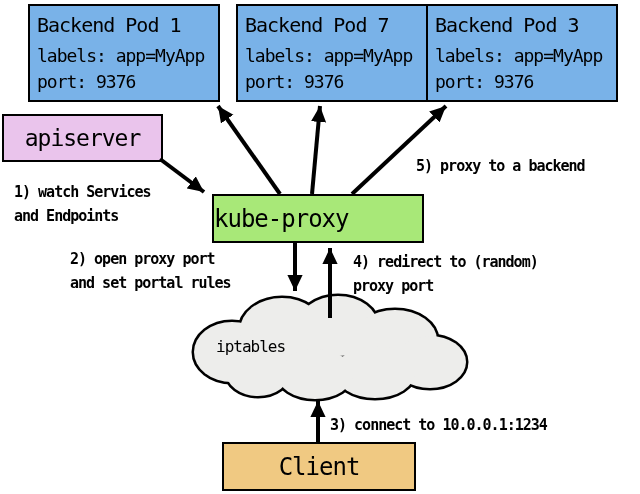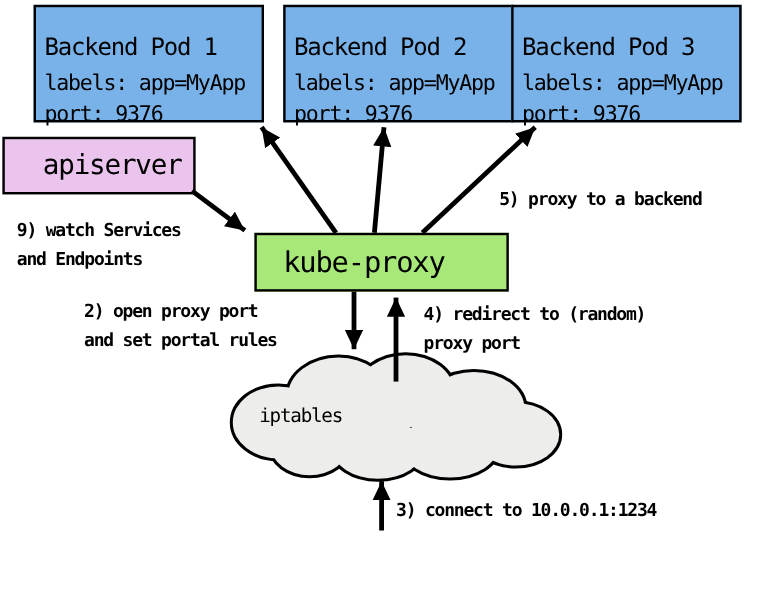--- a/index.html
+++ b/index.html
@@ -1,21 +1,21 @@
 <!DOCTYPE html>
 <html><head>
 <meta charset="utf-8">
 <style>
   html,body{margin:0;padding:0;background:#fff;}
   .canvas{
     position:relative;width:640px;height:494px;background:#fff;overflow:hidden;
     font-family:"DejaVu Sans Mono","Liberation Mono",monospace;color:#000;
   }
-  .box{position:absolute;border:2.5px solid #000;box-sizing:border-box;padding-left:22px;}
-  .pod{background:#79B2E8;width:192px;height:98px;top:4px;padding:19px 7px;}
+  .box{position:absolute;border:2.5px solid #000;box-sizing:border-box;}
+  .pod{background:#79B2E8;width:192px;height:98px;top:4px;padding:5px 7px;}
   .pod-title{font-size:20px;font-weight:500;margin:2px 0 6px 0;letter-spacing:-1px;}
   .pod-line{font-size:18px;line-height:26px;letter-spacing:-1px;}
   .apiserver{background:#EAC4EC;left:2px;top:114px;width:161px;height:48px;
     display:flex;align-items:center;justify-content:center;font-size:23px;letter-spacing:-1px;}
   .kubeproxy{background:#A8E878;left:212px;top:194px;width:212px;height:49px;
     display:flex;align-items:center;font-size:24px;letter-spacing:-1px;}
   .client{background:#F0C982;left:222px;top:442px;width:194px;height:49px;
     display:flex;align-items:center;justify-content:center;font-size:24px;letter-spacing:-1px;}
   .ann{position:absolute;font-size:15px;font-weight:bold;line-height:24px;
     white-space:pre-line;letter-spacing:-1px;}
@@ -32,38 +32,41 @@
 <body>
 
 <div class="canvas">
 
   <div class="box pod" style="left:28px;">
     <div class="pod-title">Backend Pod 1</div>
     <div class="pod-line">labels: app=MyApp</div>
     <div class="pod-line">port: 9376</div>
   </div>
   <div class="box pod" style="left:236px;">
-    <div class="pod-title">Backend Pod 2</div>
+    <div class="pod-title">Backend Pod 7</div>
     <div class="pod-line">labels: app=MyApp</div>
     <div class="pod-line">port: 9376</div>
   </div>
   <div class="box pod" style="left:426px;">
     <div class="pod-title">Backend Pod 3</div>
     <div class="pod-line">labels: app=MyApp</div>
     <div class="pod-line">port: 9376</div>
   </div>
 
   <div class="box apiserver">
     <span>apiserver</span>
   </div>
   <div class="box kubeproxy">
     <span>kube-proxy</span>
   </div>
+  <div class="box client">
+    <span>Client</span>
+  </div>
 
-  <div class="ann ann1">9) watch Services
+  <div class="ann ann1">1) watch Services
 and Endpoints</div>
   <div class="ann ann2">2) open proxy port
 and set portal rules</div>
   <div class="ann ann3">3) connect to 10.0.0.1:1234</div>
   <div class="ann ann4">4) redirect to (random)
 proxy port</div>
   <div class="ann ann5">5) proxy to a backend</div>
 
   <svg class="overlay" viewBox="0 0 640 494">
     <defs>

